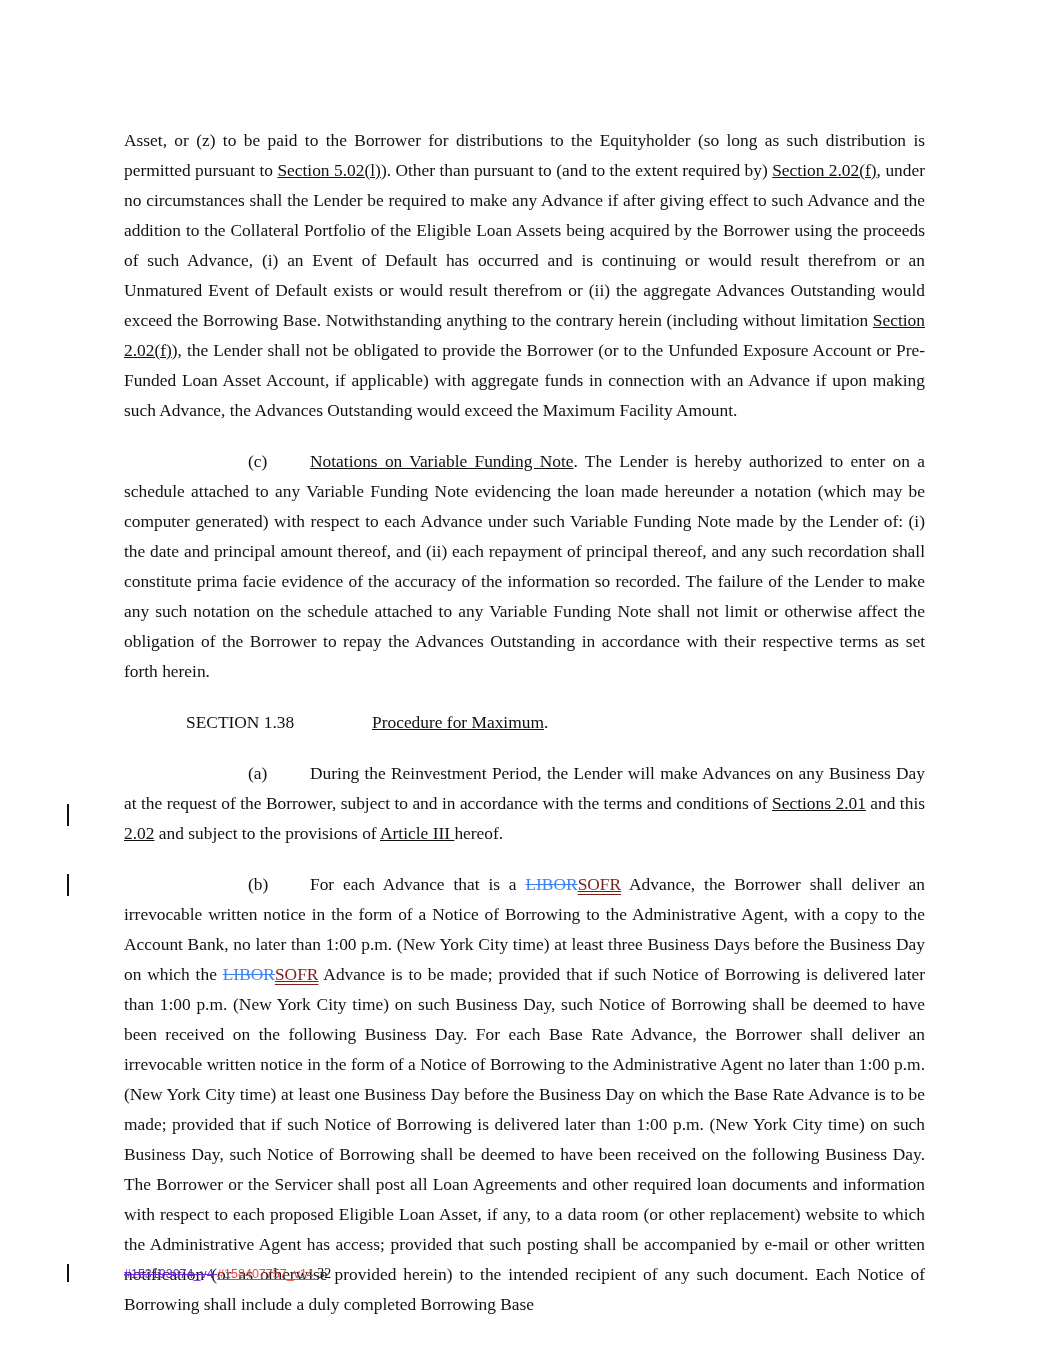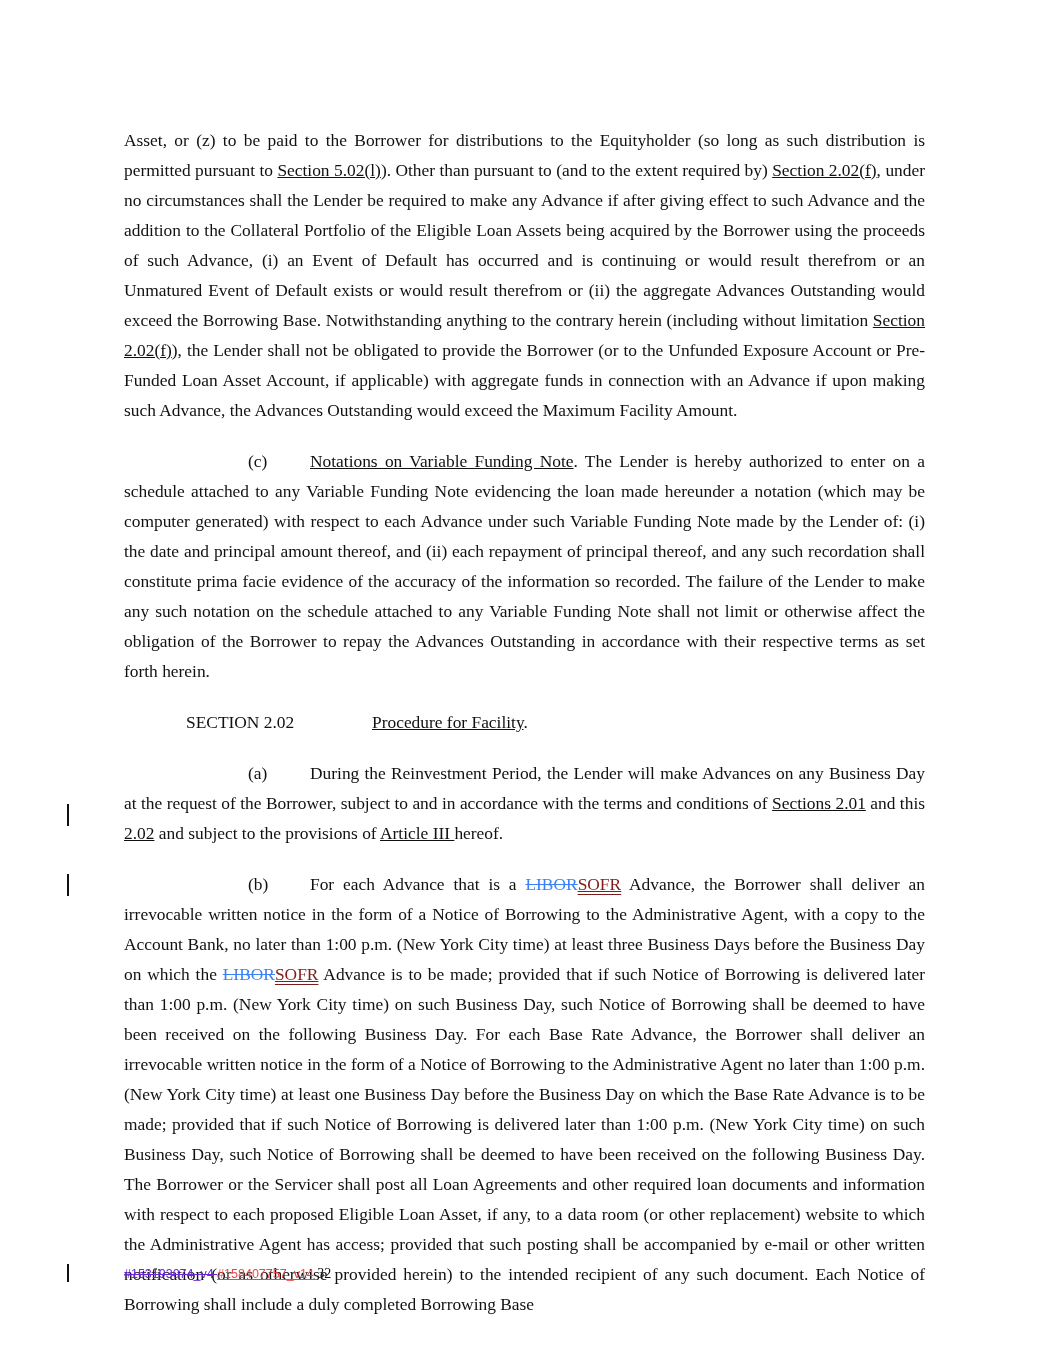--- a/index.html
+++ b/index.html
@@ -37,21 +37,21 @@
 <div class="page">
 
   <p class="p"><span>Asset, or (z) to be paid to the Borrower for distributions to the Equityholder (so long as such distribution is permitted pursuant to </span><span class="u">Section 5.02(l)</span><span>).  Other than pursuant to (and to the extent required by) </span><span class="u">Section 2.02(f)</span><span>, under no circumstances shall the Lender be required to make any Advance if after giving effect to such Advance and the addition to the Collateral Portfolio of the Eligible Loan Assets being acquired by the Borrower using the proceeds of such Advance, (i) an Event of Default has occurred and is continuing or would result therefrom or an Unmatured Event of Default exists or would result therefrom or (ii) the aggregate Advances Outstanding would exceed the Borrowing Base.  Notwithstanding anything to the contrary herein (including without limitation </span><span class="u">Section 2.02(f)</span><span>), the Lender shall not be obligated to provide the Borrower (or to the Unfunded Exposure Account or Pre-Funded Loan Asset Account, if applicable) with aggregate funds in connection with an Advance if upon making such Advance, the Advances Outstanding would exceed the Maximum Facility Amount.</span></p>
 
   <div class="gap"></div>
 
   <p class="p"><span class="indent"></span><span class="label">(c)</span><span class="u">Notations on Variable Funding Note</span><span>.  The Lender is hereby authorized to enter on a schedule attached to any Variable Funding Note evidencing the loan made hereunder a notation (which may be computer generated) with respect to each Advance under such Variable Funding Note made by the Lender of:  (i) the date and principal amount thereof, and (ii) each repayment of principal thereof, and any such recordation shall constitute </span><span class="i">prima facie</span><span> evidence of the accuracy of the information so recorded.  The failure of the Lender to make any such notation on the schedule attached to any Variable Funding Note shall not limit or otherwise affect the obligation of the Borrower to repay the Advances Outstanding in accordance with their respective terms as set forth herein.</span></p>
 
   <div class="gap"></div>
 
-  <p class="p section-line"><span class="section-num">SECTION 2.02</span><span class="u">Procedure for Facility</span><span>.</span></p>
+  <p class="p section-line"><span class="section-num">SECTION 1.38</span><span class="u">Procedure for Maximum</span><span>.</span></p>
 
   <div class="gap"></div>
 
   <p class="p"><span class="indent"></span><span class="label">(a)</span><span>During the Reinvestment Period, the Lender will make Advances on any Business Day at the request of the Borrower, subject to and in accordance with the terms and conditions of </span><span class="u">Sections 2.01</span><span> and this </span><span class="u">2.02</span><span> and subject to the provisions of </span><span class="u">Article III </span><span>hereof.</span></p>
 
   <div class="gap"></div>
 
   <p class="p"><span class="indent"></span><span class="label">(b)</span><span>For each Advance that is a </span><span class="del">LIBOR</span><span class="ins">SOFR</span><span> Advance, the Borrower shall deliver an irrevocable written notice in the form of a Notice of Borrowing to the Administrative Agent, with a copy to the Account Bank, no later than 1:00 p.m. (New York City time) at least three Business Days before the Business Day on which the </span><span class="del">LIBOR</span><span class="ins">SOFR</span><span> Advance is to be made; </span><span class="i">provided</span><span> that if such Notice of Borrowing is delivered later than 1:00 p.m. (New York City time) on such Business Day, such Notice of Borrowing shall be deemed to have been received on the following Business Day.  For each Base Rate Advance, the Borrower shall deliver an irrevocable written notice in the form of a Notice of Borrowing to the Administrative Agent no later than 1:00 p.m. (New York City time) at least one Business Day before the Business Day on which the Base Rate Advance is to be made; </span><span class="i">provided</span><span> that if such Notice of Borrowing is delivered later than 1:00 p.m. (New York City time) on such Business Day, such Notice of Borrowing shall be deemed to have been received on the following Business Day.  The Borrower or the Servicer shall post all Loan Agreements and other required loan documents and information with respect to each proposed Eligible Loan Asset, if any, to a data room (or other replacement) website to which the Administrative Agent has access; </span><span class="i">provided</span><span> that such posting shall be accompanied by e-mail or other written notification (or as otherwise provided herein) to the intended recipient of any such document.  Each Notice of Borrowing shall include a duly completed Borrowing Base</span></p>
 
 </div>

